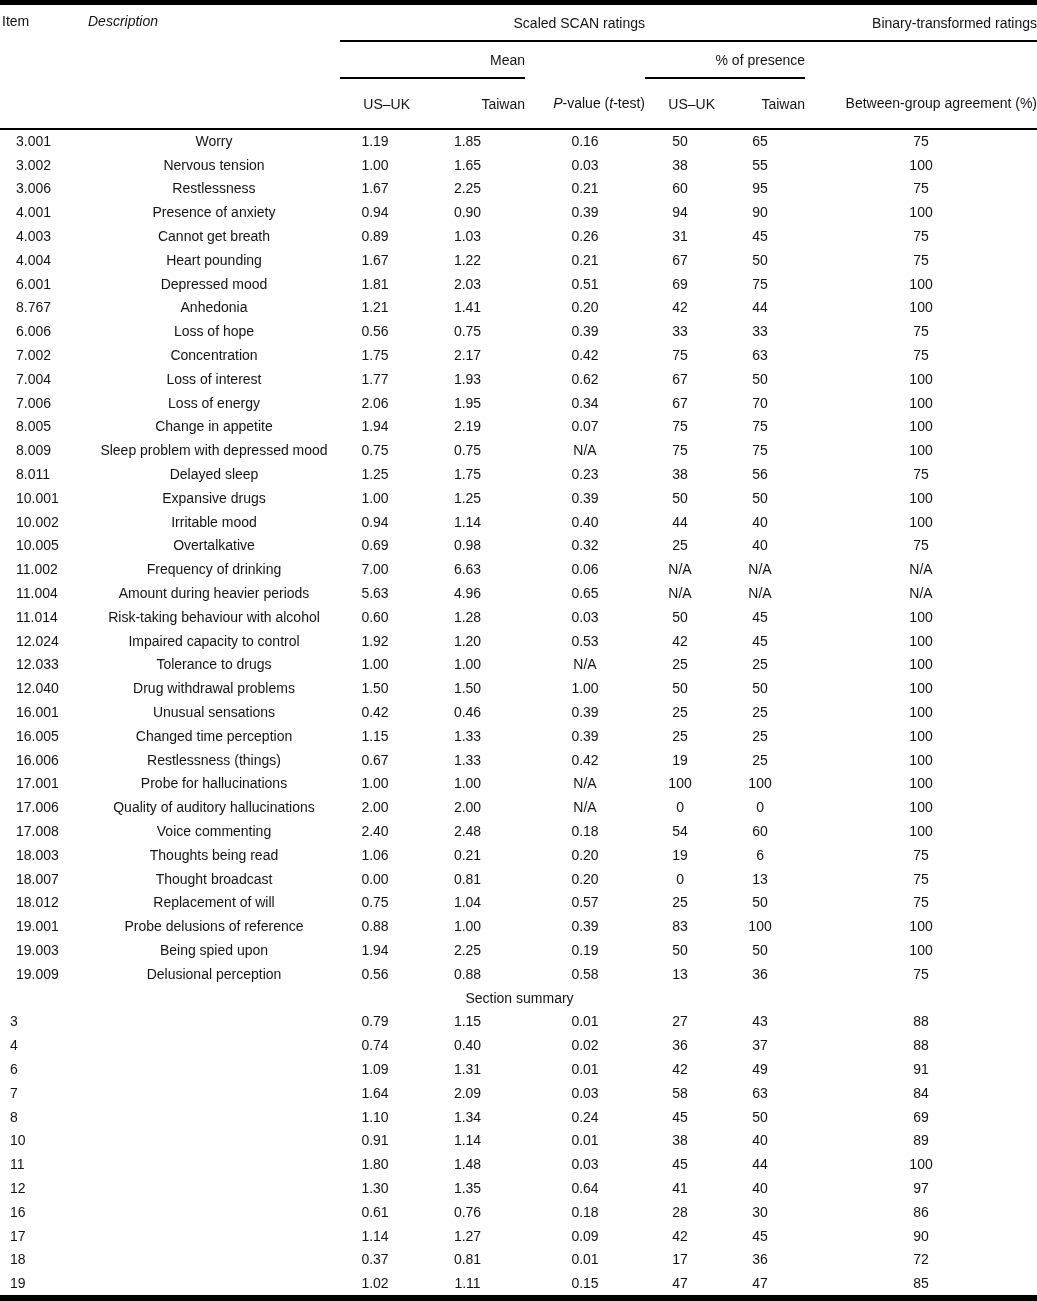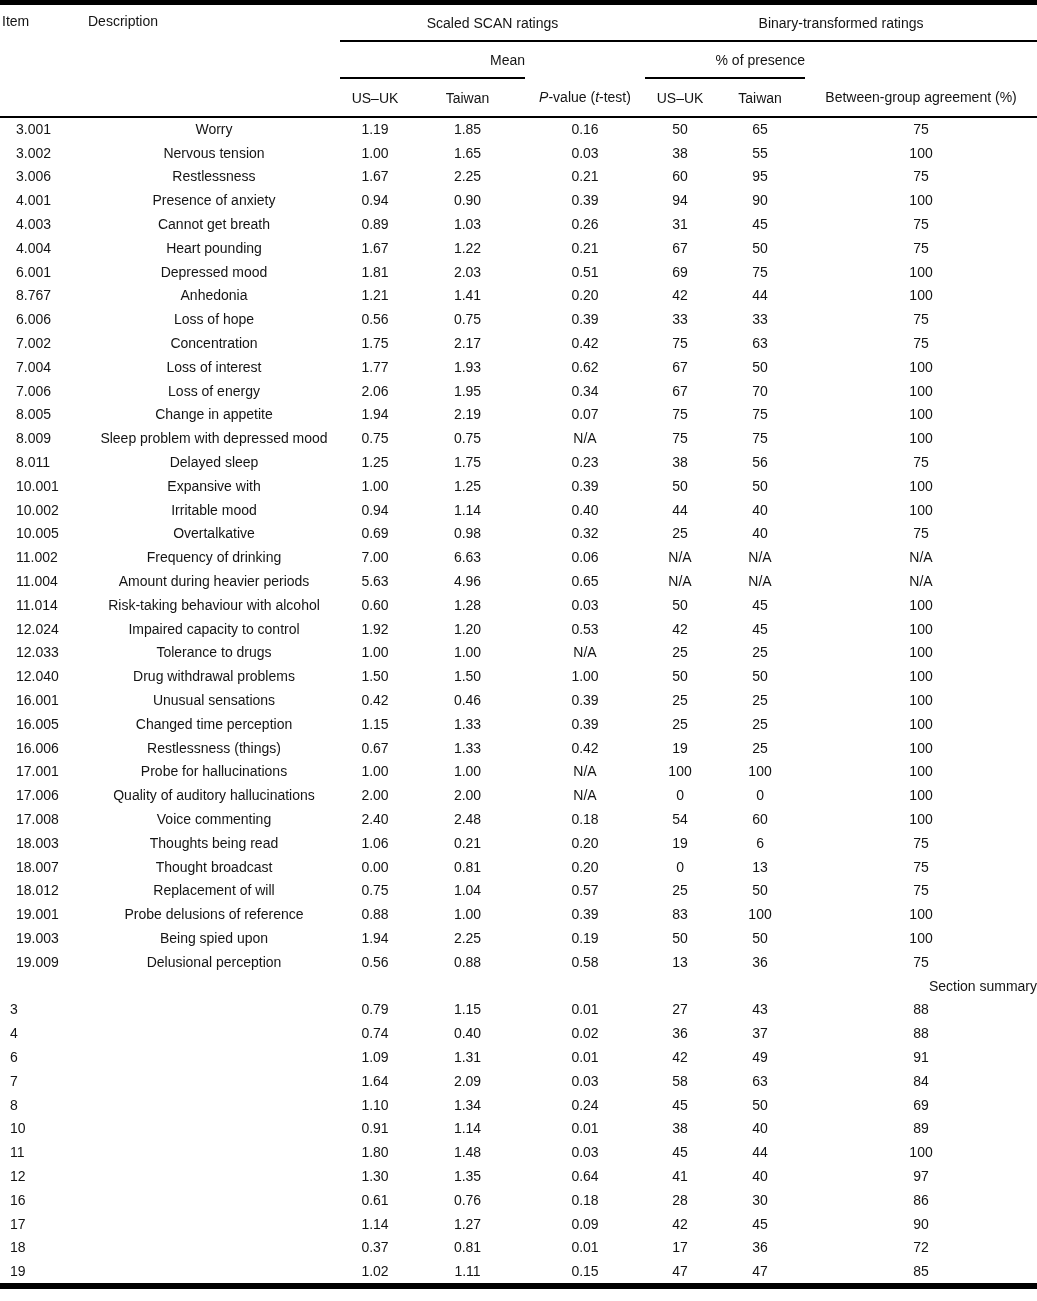--- a/index.html
+++ b/index.html
@@ -22,37 +22,37 @@
   th, td {
     font-size: 14px;
     font-weight: normal;
     white-space: nowrap;
     overflow: visible;
   }
   
   thead th { vertical-align: middle; }
   .h-row1 th { height: 36px; }
   .h-row2 th { height: 37px; }
-  .h-row3 th { height: 39px; border-bottom: 2px solid #000; text-align: center; }
+  .h-row3 th { height: 51px; border-bottom: 2px solid #000; text-align: right; }
   th.corner {
     text-align: left; vertical-align: top; padding-top: 8px;
     border-bottom: 2px solid #000;
   }
   th.corner.item-h { padding-left: 2px; }
-  th.corner.desc-h { padding-left: 3px; }
-  th.group { text-align: center; border-bottom: 2px solid #000; }
+  th.corner.desc-h { padding-left: 3px; font-style: italic; }
+  th.group { text-align: right; border-bottom: 2px solid #000; }
   th.sub-group { text-align: right; border-bottom: 2px solid #000; }
   th.spacer { border-bottom: none; }
   .h-row3 th i { font-style: italic; }
 
   
   tbody td { height: 23.8px; vertical-align: middle; text-align: center; }
   tbody td.item-cell { text-align: left; padding-left: 16px; }
   tbody td.desc-cell { text-align: center; padding-left: 3px; }
-  tbody td.section-label-cell { text-align: right; padding-left: 2px; }
+  tbody td.section-label-cell { text-align: center; padding-left: 2px; }
   tbody tr.summary-row td.item-cell { padding-left: 10px; }
 </style>
 </head>
 <body>
 
 <div class="rule-top"></div>
 
 <table>
   <colgroup>
     <col style="width:85px">
@@ -232,21 +232,21 @@
         <td class="desc-cell">Delayed sleep</td>
         <td class="us-uk-mean-cell num-cell">1.25</td>
         <td class="taiwan-mean-cell num-cell">1.75</td>
         <td class="p-value-cell num-cell">0.23</td>
         <td class="us-uk-pct-cell num-cell">38</td>
         <td class="taiwan-pct-cell num-cell">56</td>
         <td class="agreement-cell num-cell">75</td>
       </tr>
       <tr>
         <td class="item-cell">10.001</td>
-        <td class="desc-cell">Expansive with</td>
+        <td class="desc-cell">Expansive drugs</td>
         <td class="us-uk-mean-cell num-cell">1.00</td>
         <td class="taiwan-mean-cell num-cell">1.25</td>
         <td class="p-value-cell num-cell">0.39</td>
         <td class="us-uk-pct-cell num-cell">50</td>
         <td class="taiwan-pct-cell num-cell">50</td>
         <td class="agreement-cell num-cell">100</td>
       </tr>
       <tr>
         <td class="item-cell">10.002</td>
         <td class="desc-cell">Irritable mood</td>

